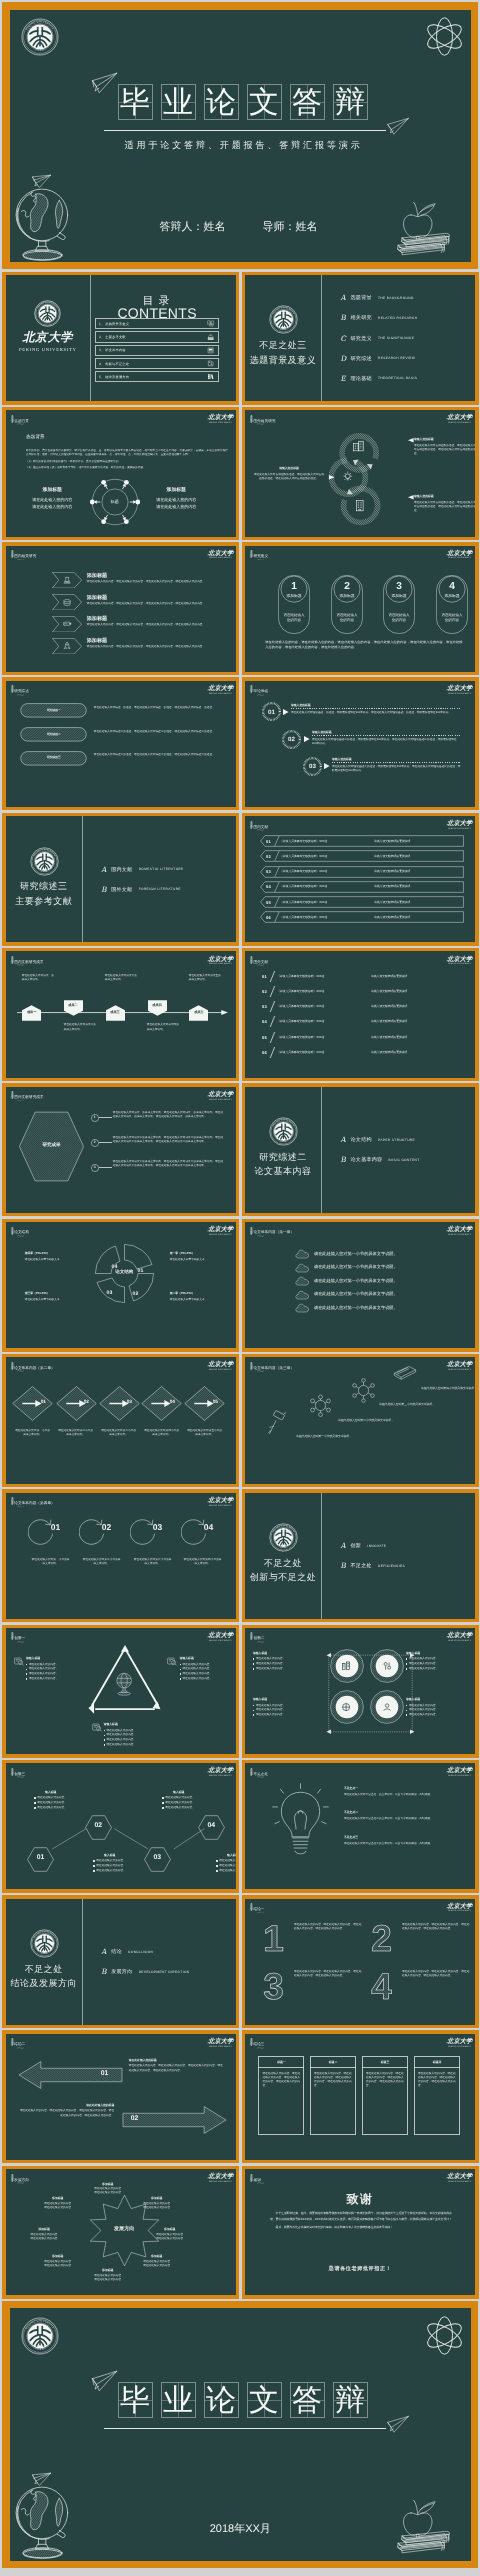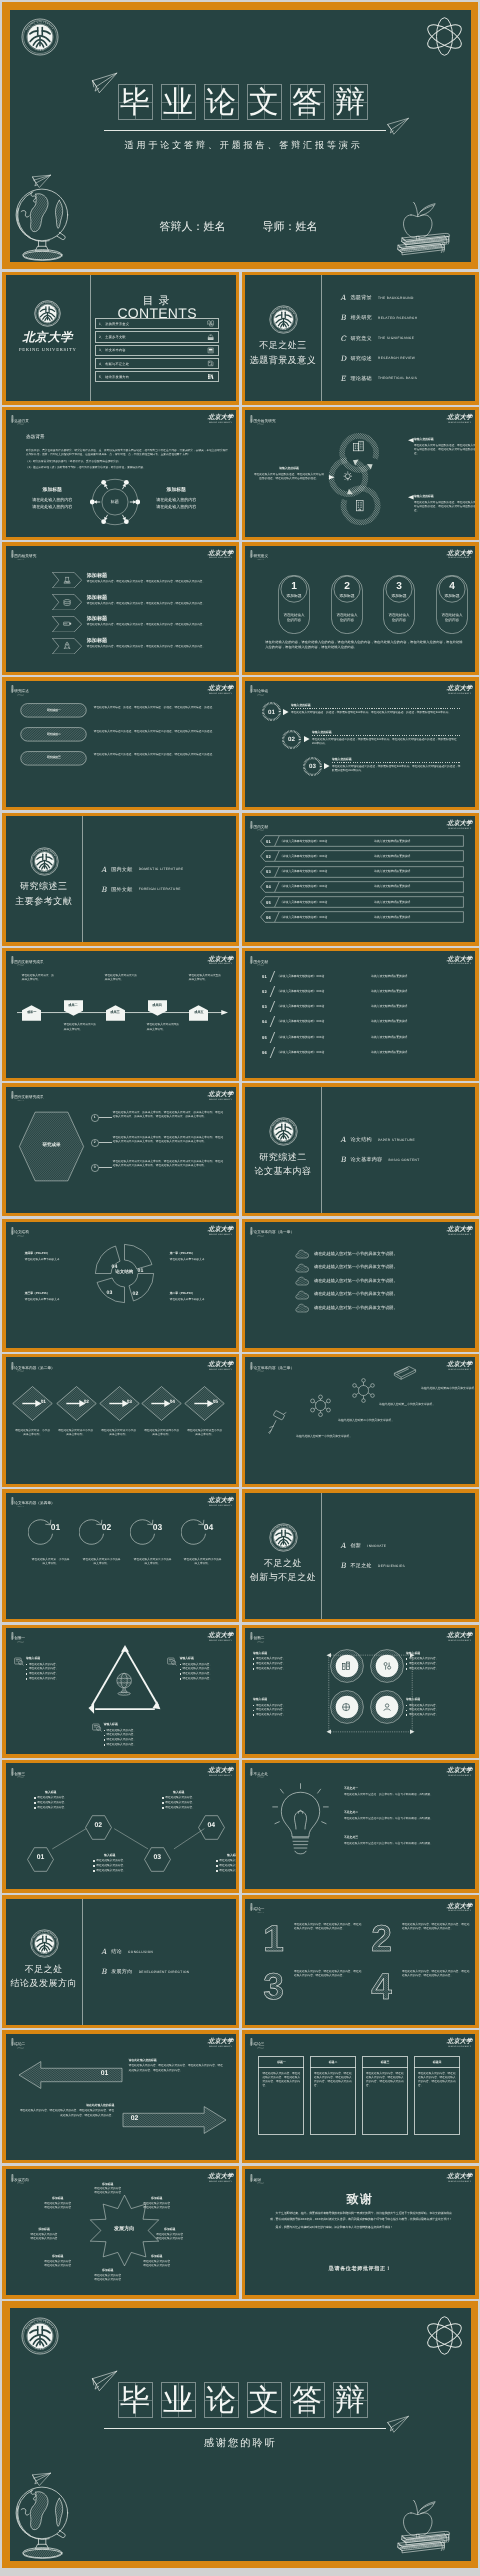--- a/index.html
+++ b/index.html
@@ -2568,19 +2568,19 @@
               <b>答</b>
             </span>
     <span class="cbox">
               <i class="h"></i>
               <i class="v"></i>
               <b>辩</b>
             </span>
   </div>
 
   <span class="cv-rule" style="left:94px;top:120px;width:282px;"></span>
-  <span class="cv-sub2" style="left:0;top:129px;width:100%;text-align:center;">感谢您的聆听</span>
-
+
+<span class="cv-foot" style="left:0;top:214px;width:100%;text-align:center;">2018年XX月</span>
 </div>
       </div>
 </div>
 </div>
 
 
 </body></html>

